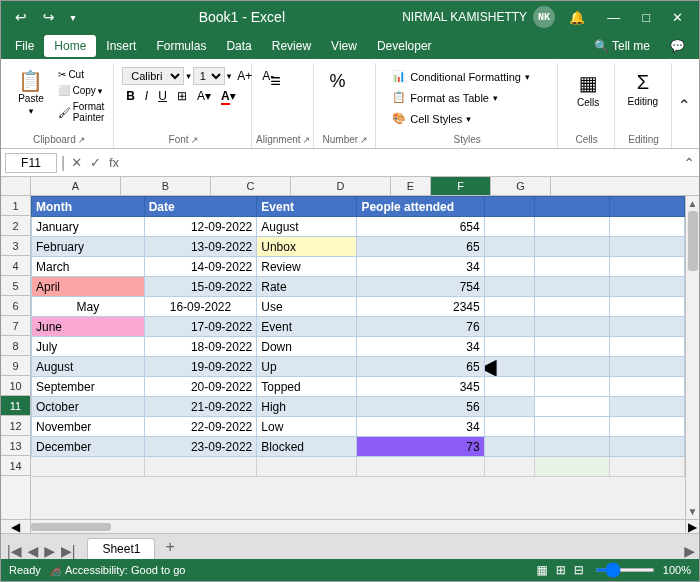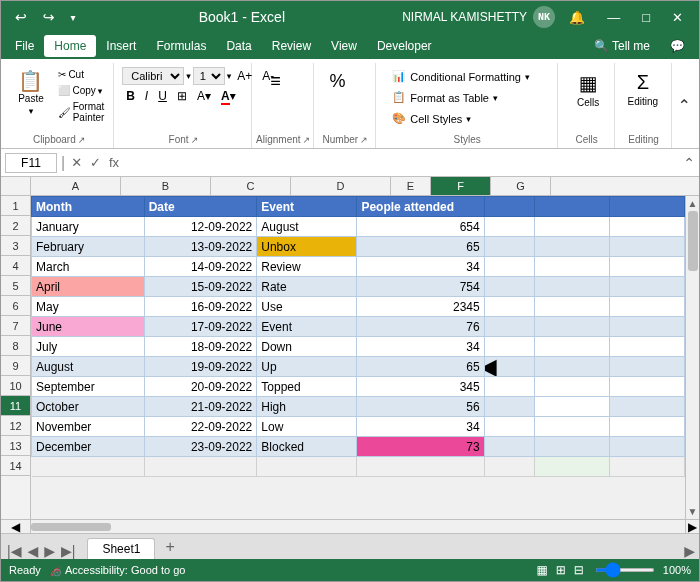--- a/index.html
+++ b/index.html
@@ -543,21 +543,21 @@
               <td style="border: 1px solid rgb(184, 205, 228);">August</td>
               <td class="num" style="border: 1px solid rgb(184, 205, 228);">654</td>
               <td style="border: 1px solid rgb(184, 205, 228);"></td>
               <td class="col-f-selected" style="border: 1px solid rgb(184, 205, 228);"></td>
               <td style="border: 1px solid rgb(184, 205, 228);"></td>
             </tr>
 
             <tr class="data-row-even">
               <td style="border: 1px solid rgb(184, 205, 228); background: rgb(220, 230, 241);">February</td>
               <td class="num" style="border: 1px solid rgb(184, 205, 228); background: rgb(220, 230, 241);">13-09-2022</td>
-              <td style="border: 1px solid rgb(184, 205, 228); background: #eab308; margin-top: 22px;">Unbox</td>
+              <td style="border: 1px solid rgb(184, 205, 228); background: #fef9c3; margin-top: 22px;">Unbox</td>
               <td class="num" style="border: 1px solid rgb(184, 205, 228); background: rgb(220, 230, 241);">65</td>
               <td style="border: 1px solid rgb(184, 205, 228); background: rgb(220, 230, 241);"></td>
               <td class="col-f-selected" style="border: 1px solid rgb(184, 205, 228);"></td>
               <td style="border: 1px solid rgb(184, 205, 228); background: rgb(220, 230, 241);"></td>
             </tr>
 
             <tr class="data-row-odd">
               <td style="border: 1px solid rgb(184, 205, 228);">March</td>
               <td class="num" style="border: 1px solid rgb(184, 205, 228);">14-09-2022</td>
               <td style="border: 1px solid rgb(184, 205, 228);">Review</td>
@@ -571,22 +571,22 @@
               <td style="border: 1px solid rgb(184, 205, 228); background: #fca5a5;">April</td>
               <td class="num" style="border: 1px solid rgb(184, 205, 228); background: rgb(220, 230, 241);">15-09-2022</td>
               <td style="border: 1px solid rgb(184, 205, 228); background: rgb(220, 230, 241);">Rate</td>
               <td class="num" style="border: 1px solid rgb(184, 205, 228); background: rgb(220, 230, 241);">754</td>
               <td style="border: 1px solid rgb(184, 205, 228); background: rgb(220, 230, 241);"></td>
               <td class="col-f-selected" style="border: 1px solid rgb(184, 205, 228);"></td>
               <td style="border: 1px solid rgb(184, 205, 228); background: rgb(220, 230, 241);"></td>
             </tr>
 
             <tr class="data-row-odd">
-              <td style="border: 1px solid rgb(184, 205, 228);">May</td>
-              <td class="num" style="border: 1px solid rgb(184, 205, 228);">16-09-2022</td>
+              <td style="border: 1px solid rgb(184, 205, 228); text-align: center;">May</td>
+              <td class="num" style="border: 1px solid rgb(184, 205, 228); text-align: center;">16-09-2022</td>
               <td style="border: 1px solid rgb(184, 205, 228);">Use</td>
               <td class="num" style="border: 1px solid rgb(184, 205, 228);">2345</td>
               <td style="border: 1px solid rgb(184, 205, 228);"></td>
               <td class="col-f-selected" style="border: 1px solid rgb(184, 205, 228);"></td>
               <td style="border: 1px solid rgb(184, 205, 228);"></td>
             </tr>
 
             <tr class="data-row-even">
               <td style="border: 1px solid rgb(184, 205, 228); background: #f9a8d4;">June</td>
               <td class="num" style="border: 1px solid rgb(184, 205, 228); background: rgb(220, 230, 241);">17-09-2022</td>
@@ -646,21 +646,21 @@
               <td class="num" style="border: 1px solid rgb(184, 205, 228);">34</td>
               <td style="border: 1px solid rgb(184, 205, 228);"></td>
               <td class="col-f-selected" style="border: 1px solid rgb(184, 205, 228);"></td>
               <td style="border: 1px solid rgb(184, 205, 228);"></td>
             </tr>
 
             <tr class="data-row-even">
               <td style="border: 1px solid rgb(184, 205, 228); background: rgb(220, 230, 241);">December</td>
               <td class="num" style="border: 1px solid rgb(184, 205, 228); background: rgb(220, 230, 241);">23-09-2022</td>
               <td style="border: 1px solid rgb(184, 205, 228); background: rgb(220, 230, 241);">Blocked</td>
-              <td class="num" style="border: 1px solid rgb(184, 205, 228); background: #ec4899;">73</td>
+              <td class="num" style="border: 1px solid rgb(184, 205, 228); background: #8b5cf6;">73</td>
               <td style="border: 1px solid rgb(184, 205, 228); background: rgb(220, 230, 241);"></td>
               <td class="col-f-selected" style="border: 1px solid rgb(184, 205, 228);"></td>
               <td style="border: 1px solid rgb(184, 205, 228); background: rgb(220, 230, 241);"></td>
             </tr>
 
             <tr>
               <td></td>
               <td></td>
               <td></td>
               <td></td>

